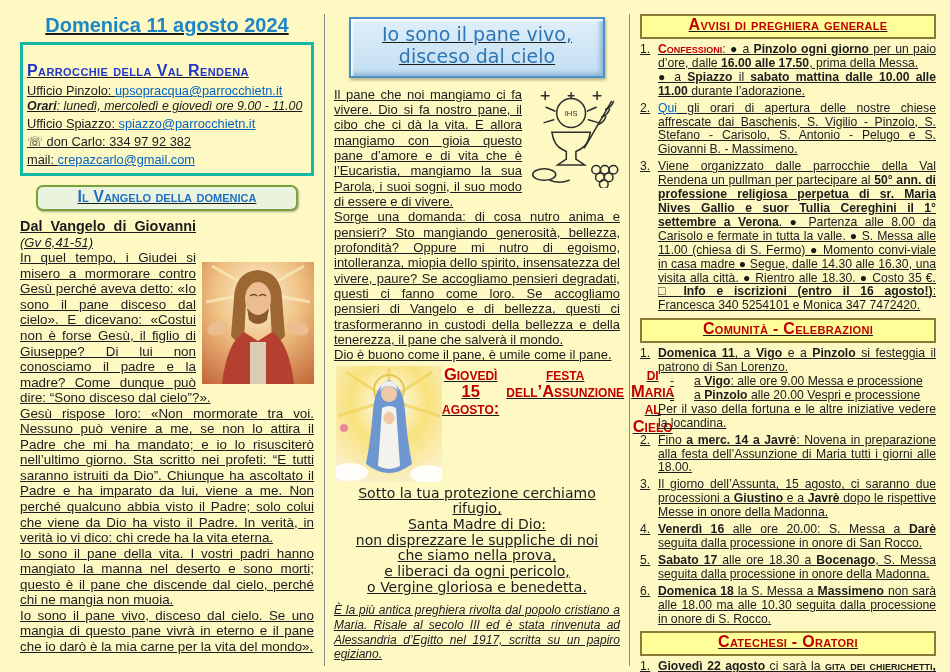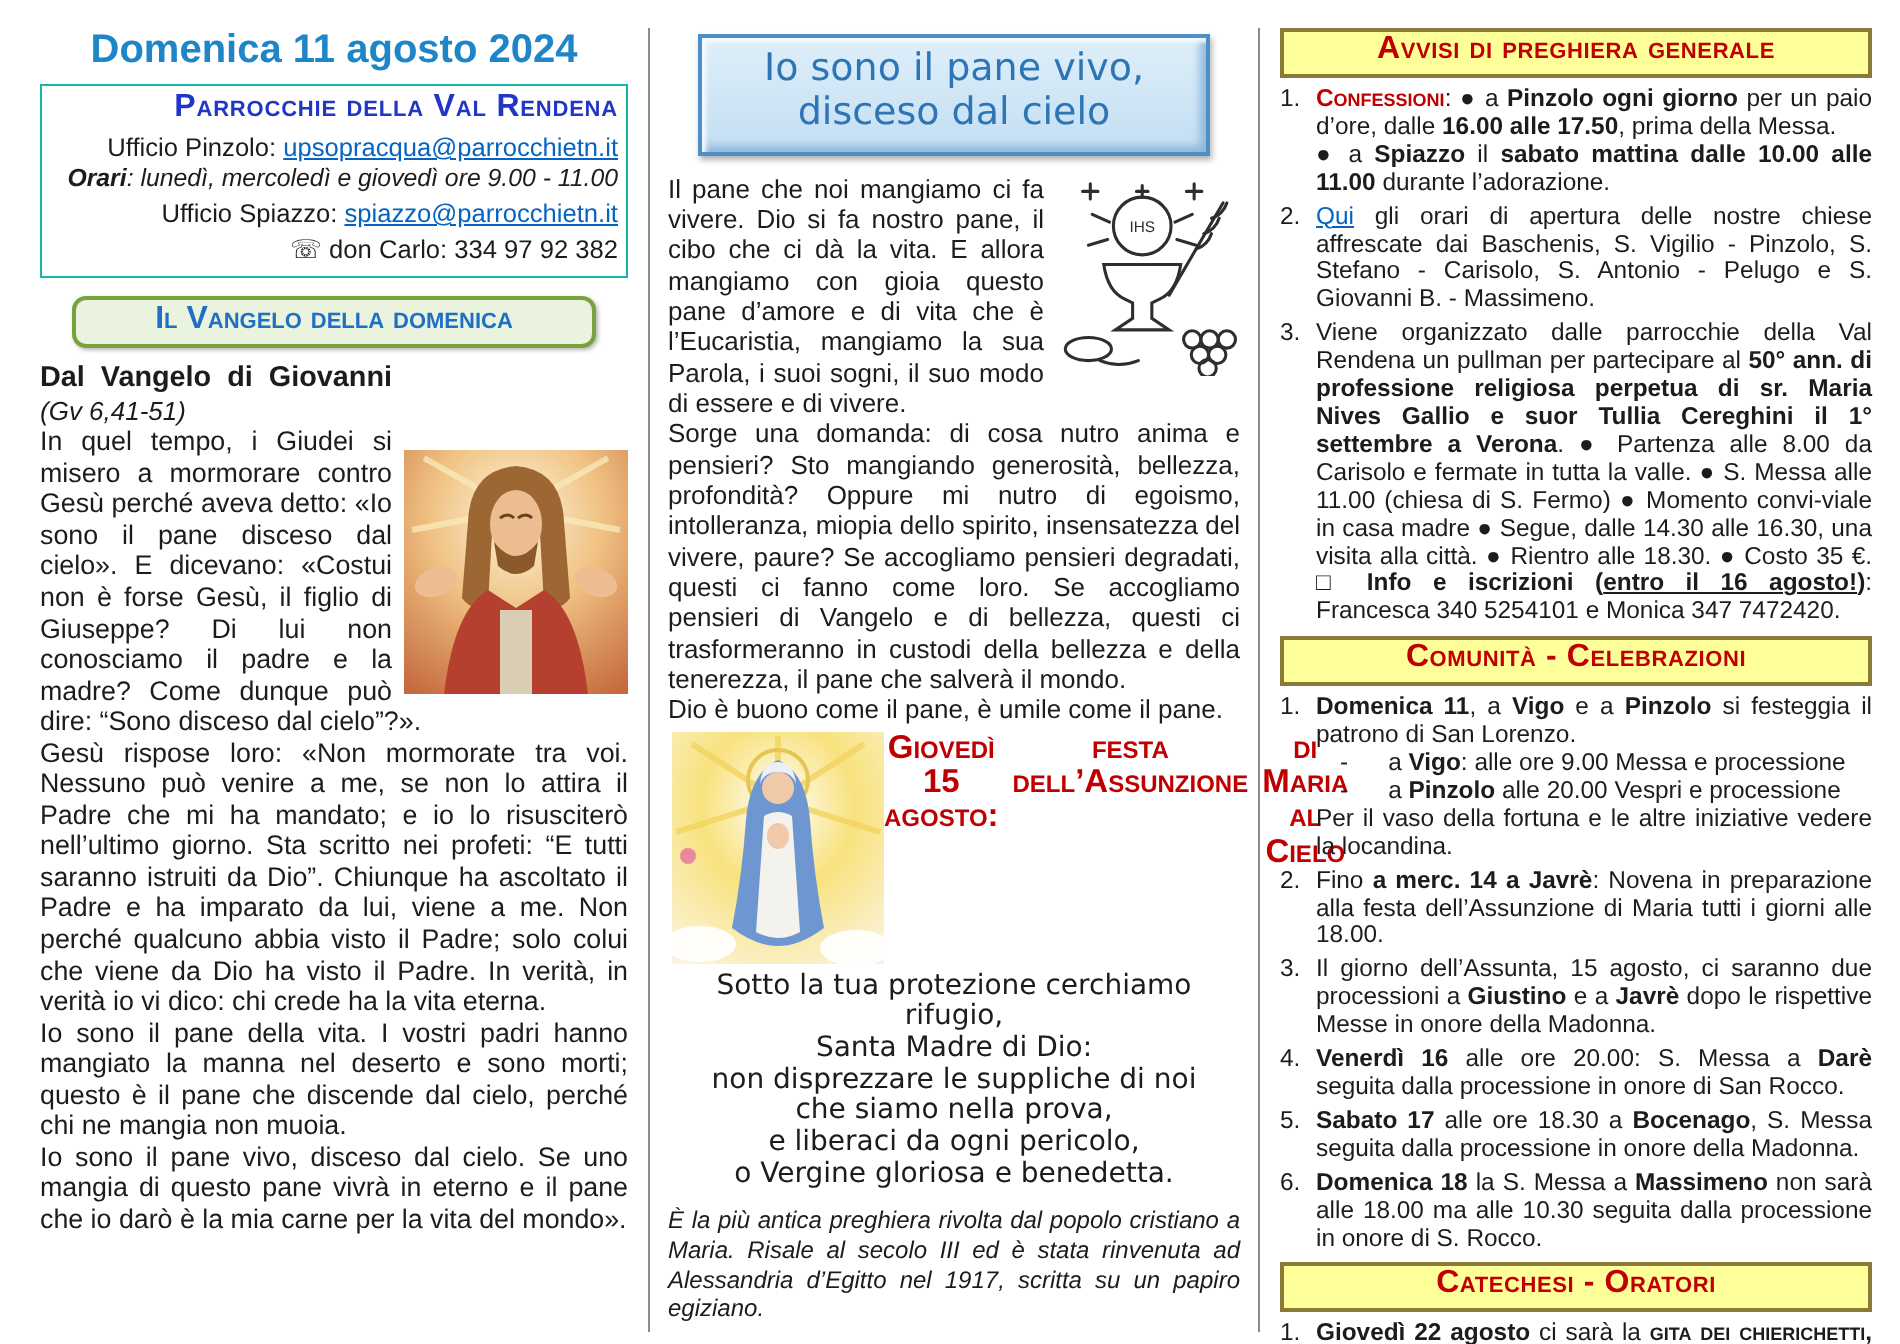--- a/index.html
+++ b/index.html
@@ -1,32 +1,32 @@
 <!DOCTYPE html>
 <html><head>
 <meta charset="utf-8">
 <style>
   html,body{margin:0;padding:0;background:#e8e8e8;}
-  .page{width:950px;height:672px;box-sizing:border-box;background:#ffffff;
+  .page{width:950px;height:672px;box-sizing:border-box;background:#fef9c3;
     padding:14px 14px 6px 20px;display:flex;gap:10px;overflow:hidden;
-    font-family:"Liberation Sans",sans-serif;color:#1c1c1c;}
+    font-family:"Liberation Sans",sans-serif;color:#1c1c1c;text-decoration:underline;}
   
   .s-p{}
   .s-b{font-weight:700;}
   .s-i{font-style:italic;}
   .s-bi{font-weight:700;font-style:italic;}
   .s-link{color:#0563C1;text-decoration:underline;}
   .s-bu{font-weight:700;text-decoration:underline;}
   .s-redsc{color:#C00000;font-weight:700;font-variant:small-caps;}
   .s-bsc{font-weight:700;font-variant:small-caps;}
   .s-ind{padding-left:12px;padding-right:20px;}
   
   .col-left{width:294px;flex:none;}
   .date{font-size:20px;font-weight:700;color:#1E86C7;text-align:center;margin:0 0 5px;}
-  .parish-box{border:1px solid #14b8a6;padding:2px 4px 6px;text-align:right;}
+  .parish-box{border:3px solid #14b8a6;padding:17px 4px 6px;text-align:left;}
   .parish-name{font-variant:small-caps;font-weight:700;font-size:16px;color:#2136C6;letter-spacing:.4px;}
   .parish-address{font-style:italic;font-weight:600;font-size:12.4px;margin-top:1px;}
   .parish-line{font-size:12.8px;margin-top:3px;}
   .parish-orari{font-size:12.4px;margin-top:1px;}
   .vangelo-hdr{margin:9px auto 7px;width:88%;background:#EAF3DD;border:2px solid #7AA23C;
     border-radius:7px;text-align:center;font-variant:small-caps;font-weight:700;font-size:16px;
     color:#1F6FC5;padding:1px 0 3px;box-shadow:1px 1px 2px rgba(0,0,0,.3);}
   .gospel{font-size:13.4px;line-height:1.16;text-align:justify;}
   .gospel p{margin:0;}
   .gh{font-weight:700;font-size:14.4px;}
@@ -64,20 +64,21 @@
 <div class="page">
 
   <div class="col-left">
     <div class="date">Domenica 11 agosto 2024</div>
     <div class="parish-box">
       <div class="parish-name">Parrocchie della Val Rendena</div>
       <div class="parish-line"><span class="s-p">Ufficio Pinzolo: </span><span class="s-link">upsopracqua@parrocchietn.it</span></div>
       <div class="parish-orari"><span class="s-bi">Orari</span><span class="s-i">: lunedì, mercoledì e giovedì ore 9.00 - 11.00</span></div>
       <div class="parish-line"><span class="s-p">Ufficio Spiazzo: </span><span class="s-link">spiazzo@parrocchietn.it</span></div>
       <div class="parish-line">☏ don Carlo: 334 97 92 382</div>
+      <div class="parish-line"><span class="s-p">mail: </span><span class="s-link">crepazcarlo@gmail.com</span></div>
     </div>
     <div class="vangelo-hdr">Il Vangelo della domenica</div>
     <div class="gospel">
       <div class="jesus-float">
         <svg width="112" height="122" viewBox="0 0 112 122">
           <defs>
             <radialGradient id="jbg" cx="50%" cy="28%" r="85%">
               <stop offset="0%" stop-color="#FDF4DA"></stop>
                 <stop offset="45%" stop-color="#F0C283"></stop>
                 <stop offset="100%" stop-color="#C4693C"></stop>

